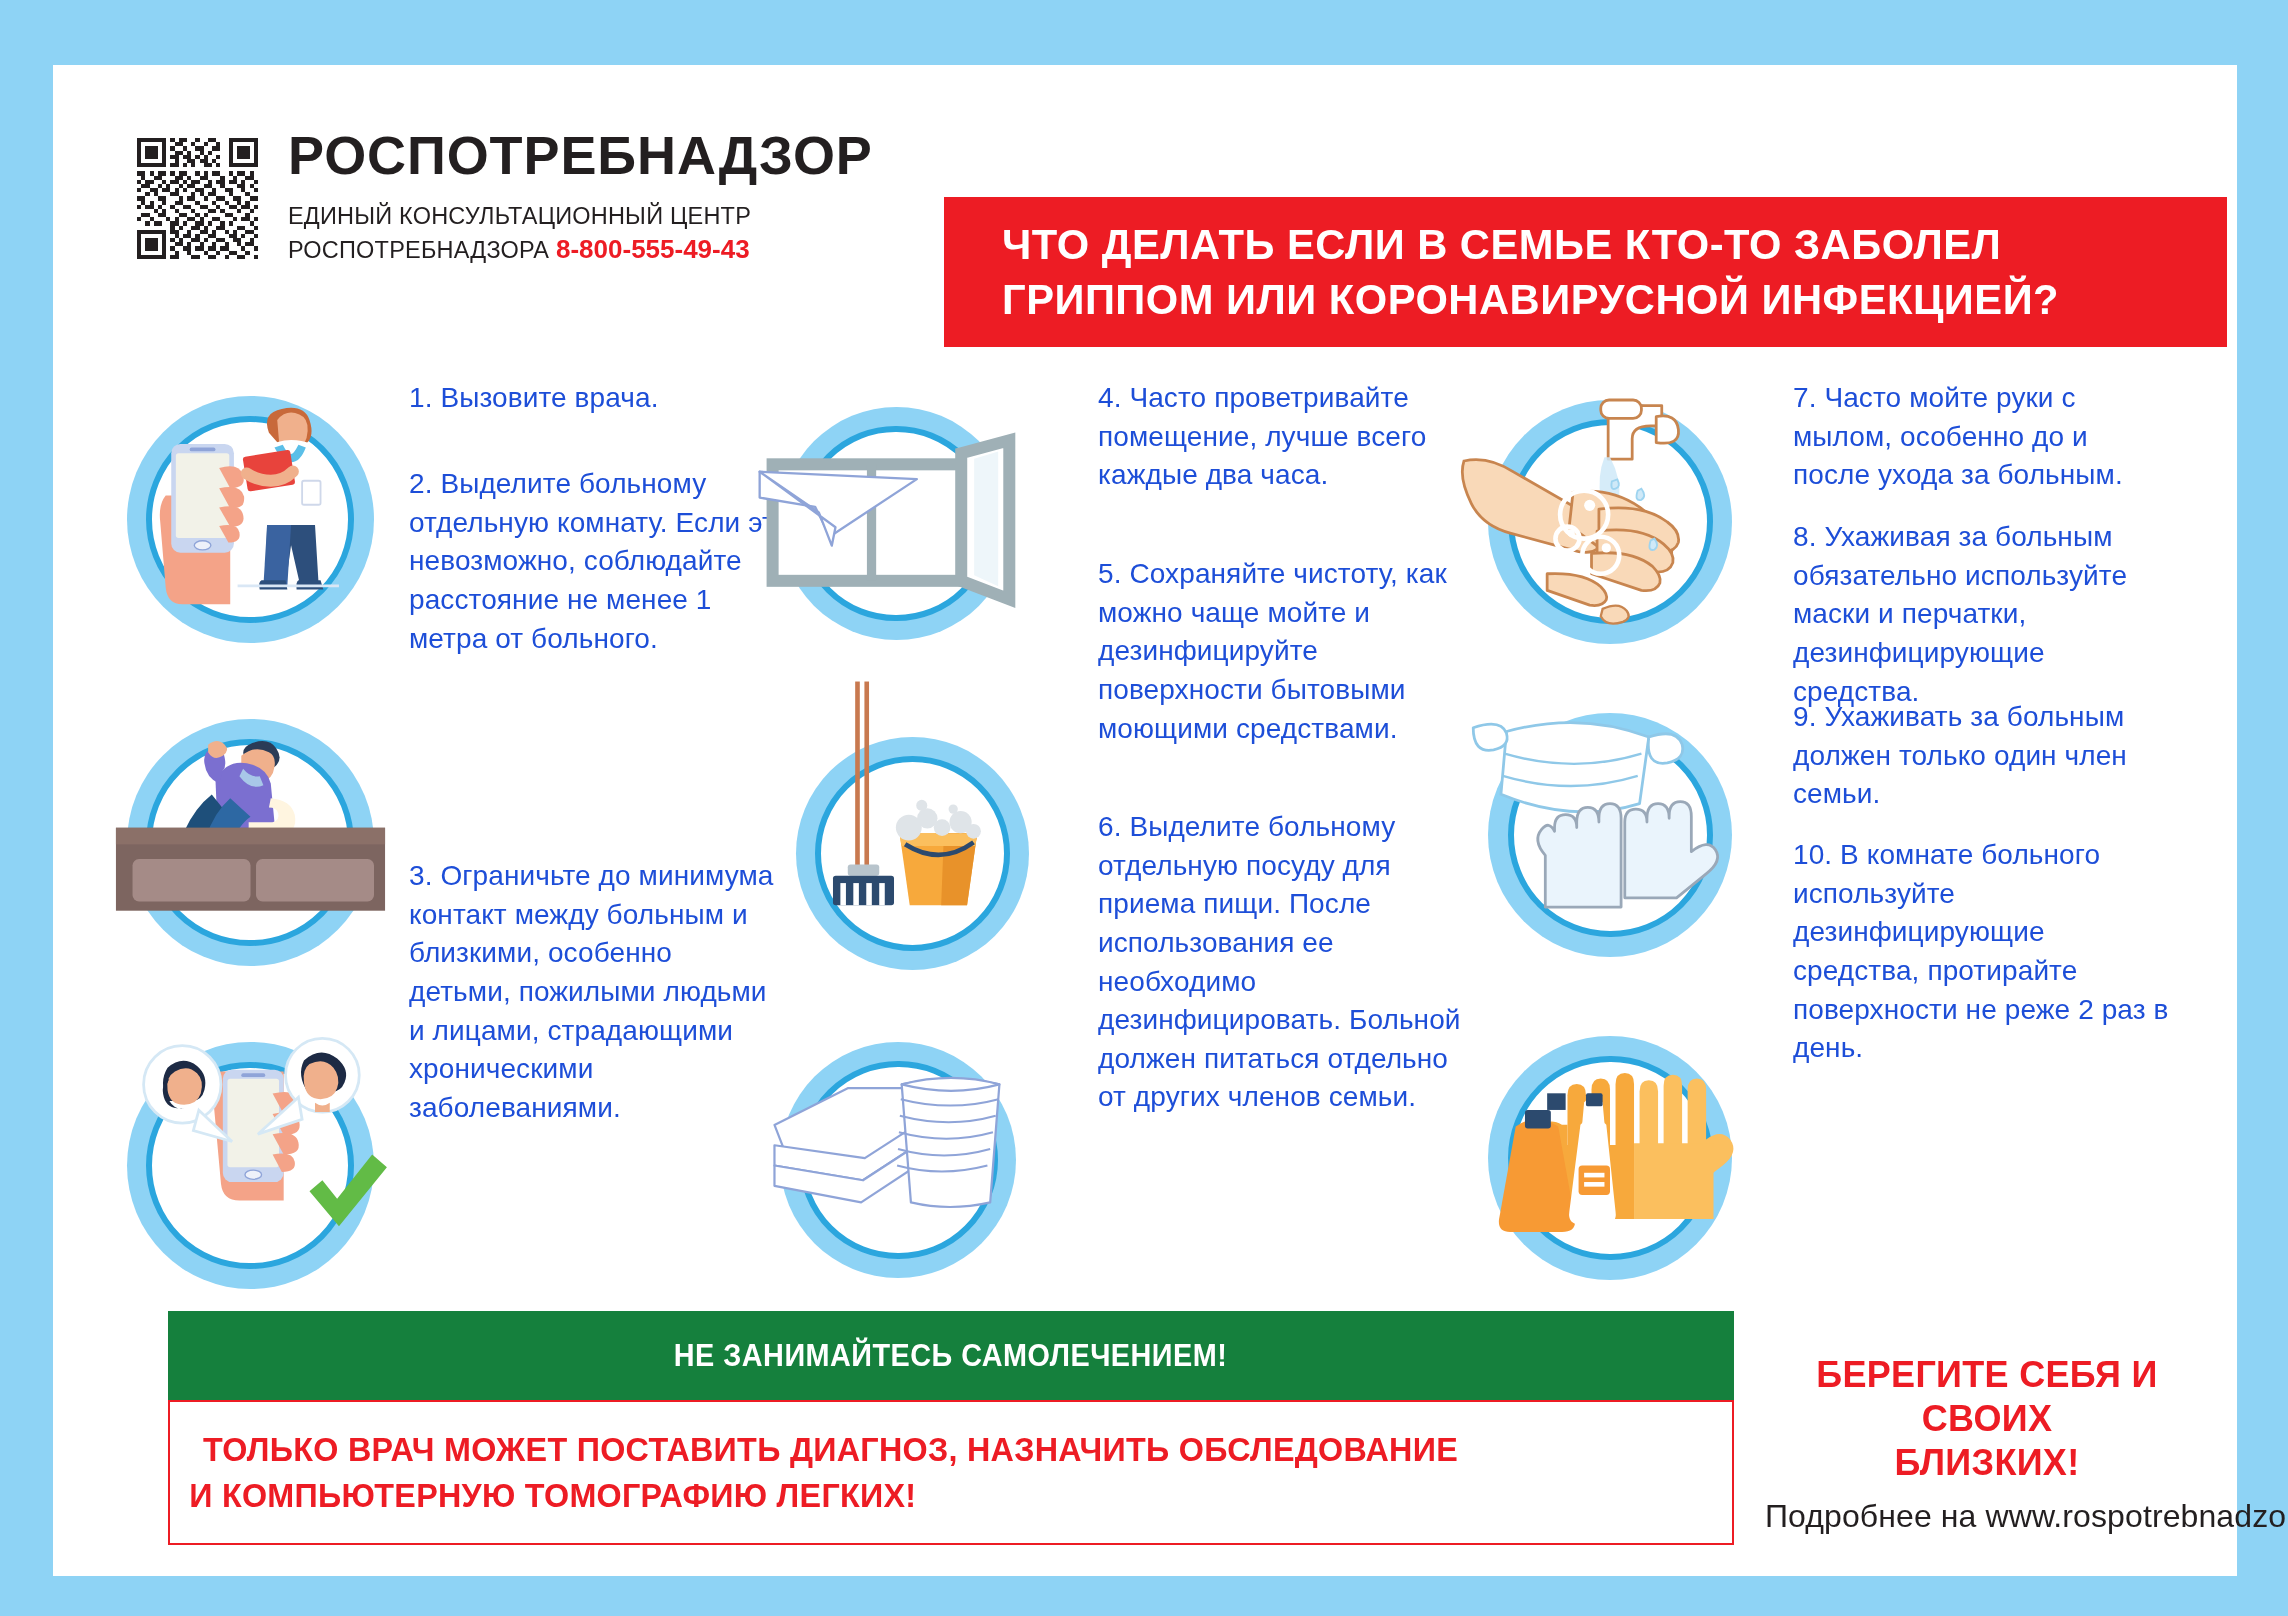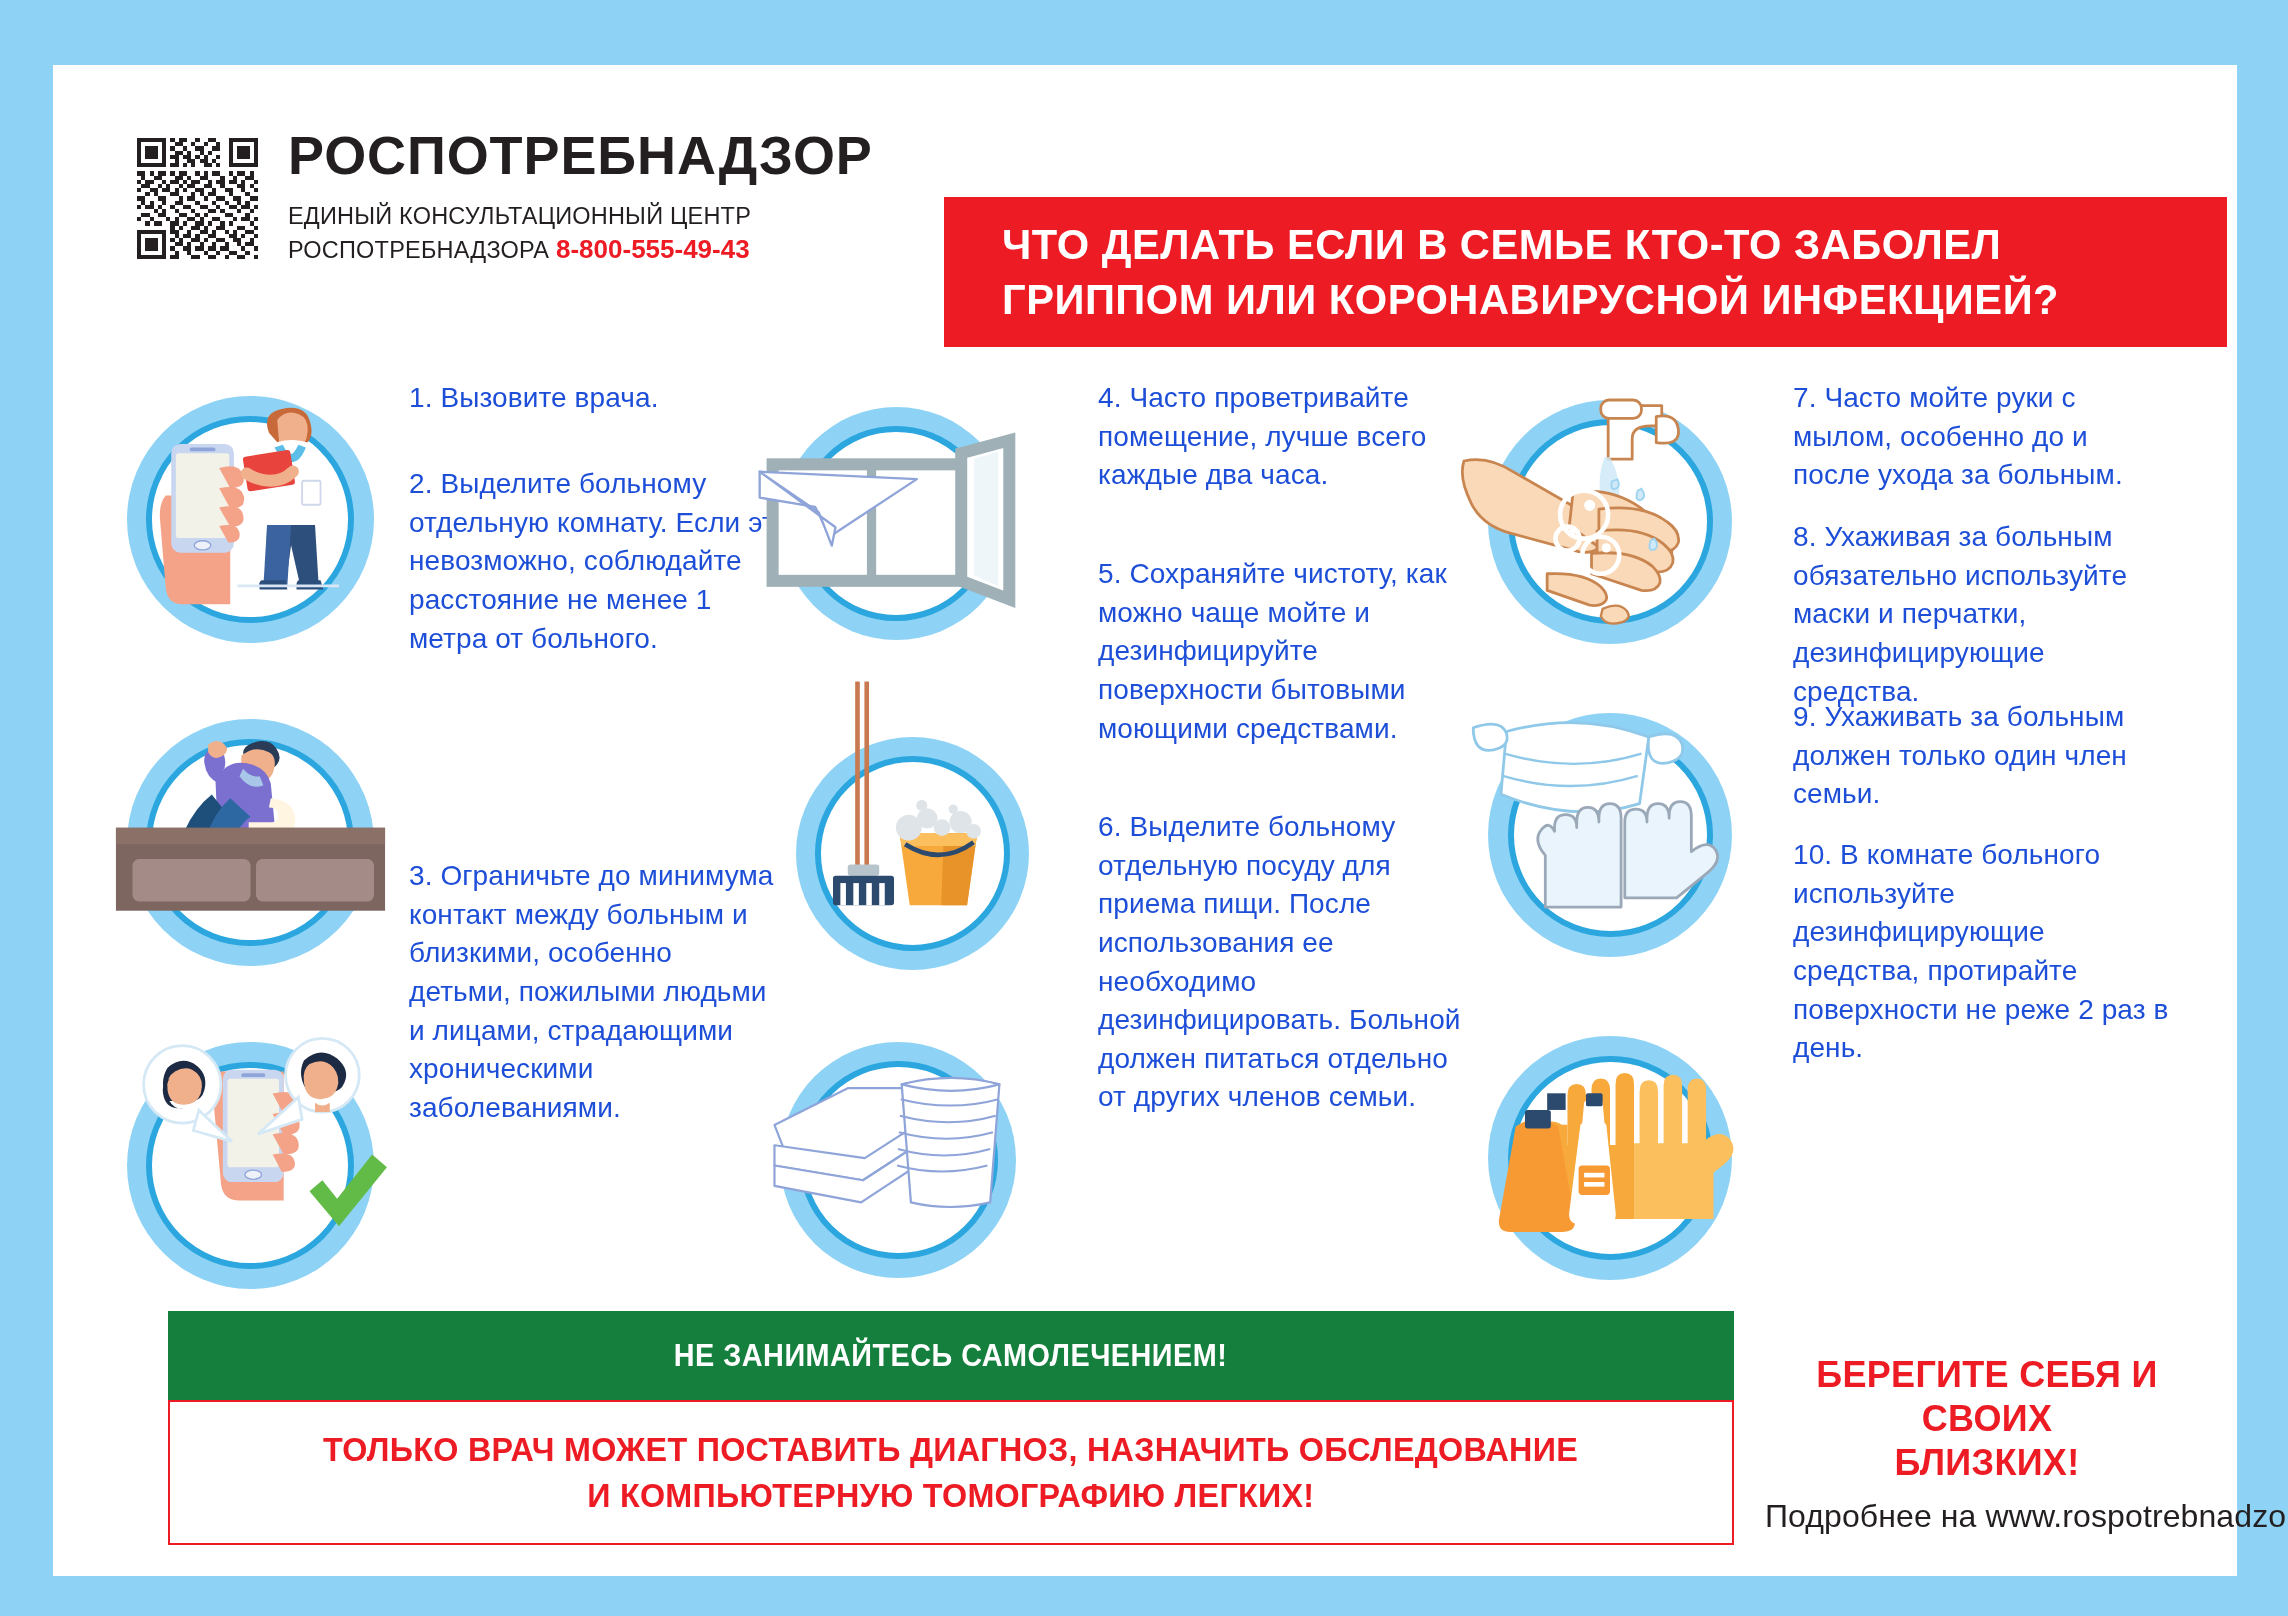--- a/index.html
+++ b/index.html
@@ -83,21 +83,21 @@
     position:absolute;left:115px;top:9.2px;width:1566px;height:89px;
     background:#15803d;display:flex;align-items:center;justify-content:center;
   }
   .red-bar span{
     color:#ffffff;font-weight:bold;font-size:31px;letter-spacing:0.5px;
     transform:scaleX(0.93);
   }
   .white-box{
     position:absolute;left:115px;top:98px;width:1566px;height:145px;
     background:#ffffff;border:2.8px solid #ed1c24;box-sizing:border-box;
-    display:flex;flex-direction:column;align-items:center;justify-content:center;
+    display:flex;flex-direction:column;align-items:flex-start;justify-content:center;
   }
   .white-box span{
     color:#ed1c24;font-weight:bold;font-size:34px;line-height:1.35;
     letter-spacing:0.3px;transform:scaleX(0.95);white-space:nowrap;
   }
   .care{
     position:absolute;left:1717px;top:51px;width:434px;text-align:center;
   }
   .care .cl{
     color:#ed1c24;font-weight:bold;font-size:36px;line-height:1.22;

